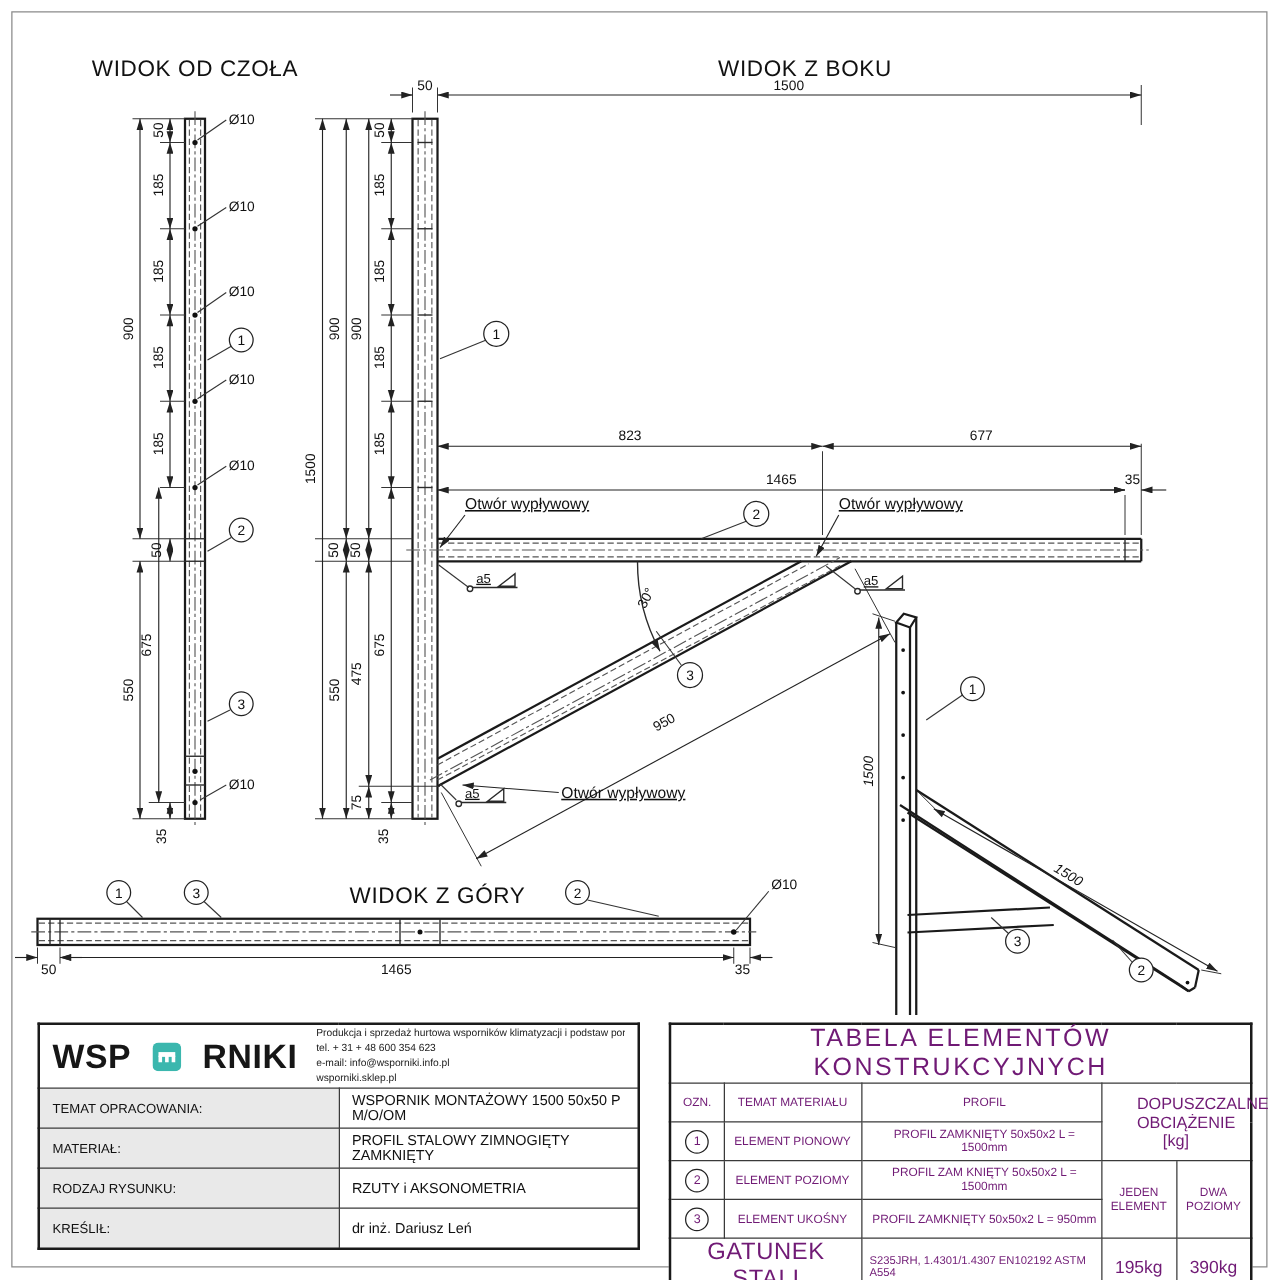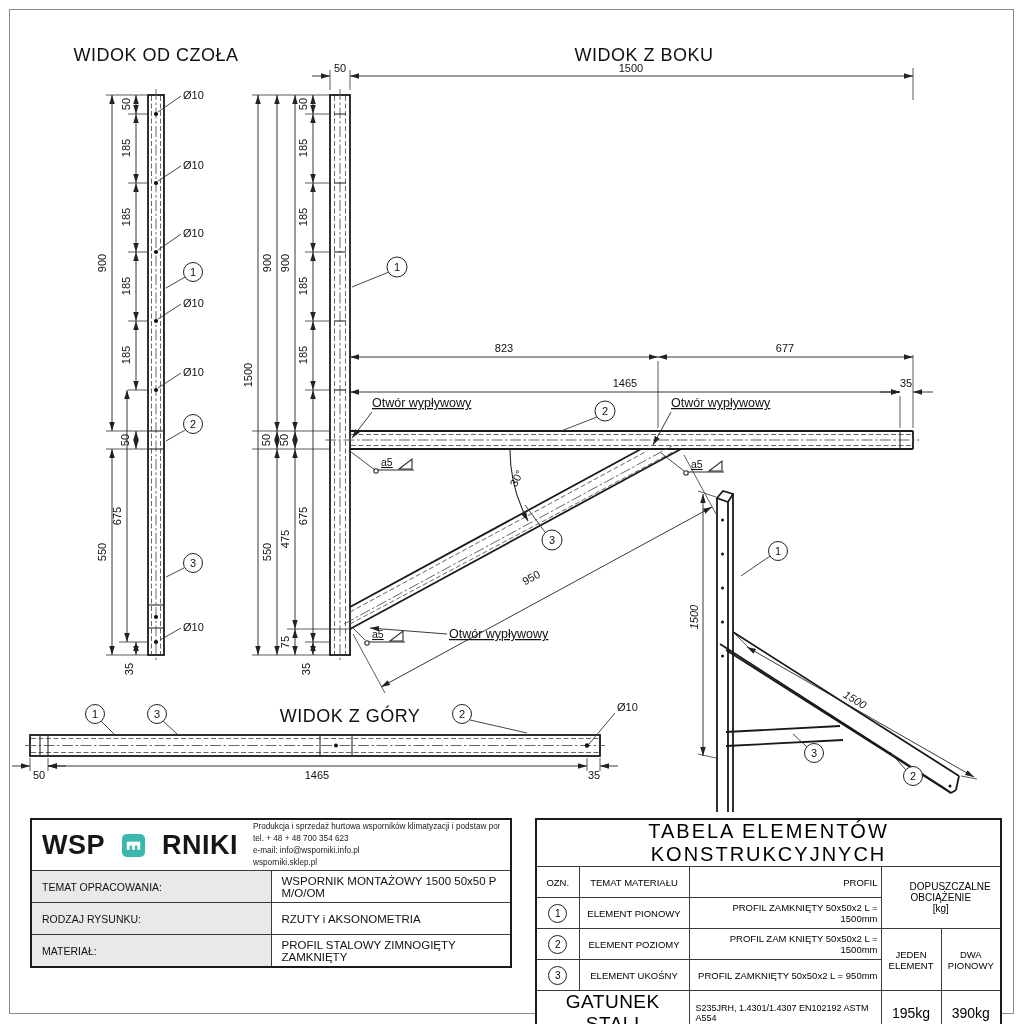--- a/index.html
+++ b/index.html
@@ -31,25 +31,25 @@
   table.tb td.lb{background:#e9e9e9;font-size:10.5px}
   table.tb tr.logo-row td{height:50px;padding:0 10px}
   .logorow{display:flex;align-items:center;gap:15px}
   .logo{display:flex;align-items:center;gap:16px;flex:0 0 auto}
   .lt{font-size:27px;font-weight:700;letter-spacing:0.5px;color:#161616}
   .licon{display:inline-block;width:23px;height:23px;margin:0 1px}
   .cinfo{font-size:8.2px;line-height:1.45;color:#222;white-space:nowrap;overflow:hidden}
   
   table.et{position:absolute;left:535px;top:818px;width:465px;border-collapse:collapse;
     table-layout:fixed;border:2px solid #1a1a1a;background:#fff}
-  table.et td{border:1px solid #3a3a3a;text-align:center;font-size:9.5px;color:#000000;height:30px;padding:0 3px}
+  table.et td{border:1px solid #3a3a3a;text-align:center;font-size:9.5px;color:#701a75;height:30px;padding:0 3px}
   table.et tr.ettitle td{font-size:20px;letter-spacing:2px;height:30px}
-  table.et td.pl{text-align:right;padding-left:8px;font-size:9.5px}
+  table.et td.pl{text-align:center;padding-left:8px;font-size:9.5px}
   table.et td.s235{text-align:left;padding-left:6px;font-size:9px}
-  table.et td.loadhdr{font-size:10px;padding:0 28px}
+  table.et td.loadhdr{font-size:13px;padding:0 28px}
   table.et td.gat{font-size:19px;letter-spacing:0.5px}
   table.et td.kg{font-size:14px}
   .circ{display:inline-block;width:17px;height:17px;border:1.2px solid #222;border-radius:50%;
     line-height:17px;font-size:10px;text-align:center}
 </style>
 </head>
 <body>
 
 <div class="frame"></div>
 
@@ -413,38 +413,42 @@
               <rect x="5" y="8" width="14" height="4" fill="#fff"></rect>
               <rect x="5" y="11" width="3" height="5.5" fill="#fff"></rect>
               <rect x="10.5" y="11" width="3" height="5.5" fill="#fff"></rect>
               <rect x="16" y="11" width="3" height="5.5" fill="#fff"></rect>
             </svg>
           </span>
           <span class="lt">RNIKI</span>
         </div>
         <div class="cinfo">
           <div>Produkcja i sprzedaż hurtowa wsporników klimatyzacji i podstaw pomp ciepła</div>
-          <div>tel. + 48 + 48 700 354 623</div>
+          <div>tel. + 31 + 48 600 354 623</div>
           <div>e-mail: info@wsporniki.info.pl</div>
           <div>wsporniki.sklep.pl</div>
         </div>
       </div>
     </td>
   </tr>
   <tr>
     <td class="lb"><span>TEMAT OPRACOWANIA:</span></td>
     <td><span>WSPORNIK MONTAŻOWY 1500 50x50 P M/O/OM</span></td>
   </tr>
   <tr>
+    <td class="lb"><span>MATERIAŁ:</span></td>
+    <td><span>PROFIL STALOWY ZIMNOGIĘTY ZAMKNIĘTY</span></td>
+  </tr>
+  <tr>
     <td class="lb"><span>RODZAJ RYSUNKU:</span></td>
     <td><span>RZUTY i AKSONOMETRIA</span></td>
   </tr>
   <tr>
-    <td class="lb"><span>MATERIAŁ:</span></td>
-    <td><span>PROFIL STALOWY ZIMNOGIĘTY ZAMKNIĘTY</span></td>
+    <td class="lb"><span>KREŚLIŁ:</span></td>
+    <td><span>dr inż. Dariusz Leń</span></td>
   </tr>
 </tbody>
   </table>
 
 <table class="et">
   <colgroup>
       <col style="width:43px">
       <col style="width:110px">
       <col style="width:192px">
       <col style="width:60px">
@@ -463,21 +467,21 @@
   <tr>
     <td><span class="circ">1</span></td>
     <td><span>ELEMENT PIONOWY</span></td>
     <td class="pl"><span>PROFIL ZAMKNIĘTY 50x50x2 L = 1500mm</span></td>
   </tr>
   <tr>
     <td><span class="circ">2</span></td>
     <td><span>ELEMENT POZIOMY</span></td>
     <td class="pl"><span>PROFIL ZAM KNIĘTY 50x50x2 L = 1500mm</span></td>
     <td rowspan="2"><span>JEDEN ELEMENT</span></td>
-    <td rowspan="2"><span>DWA PIONOWY</span></td>
+    <td rowspan="2"><span>DWA POZIOMY</span></td>
   </tr>
   <tr>
     <td><span class="circ">3</span></td>
     <td><span>ELEMENT UKOŚNY</span></td>
     <td class="pl"><span>PROFIL ZAMKNIĘTY 50x50x2 L = 950mm</span></td>
   </tr>
   <tr>
     <td colspan="2" class="gat"><span>GATUNEK STALI</span></td>
     <td class="s235"><span>S235JRH, 1.4301/1.4307 EN102192 ASTM A554</span></td>
     <td class="kg"><span>195kg</span></td>

